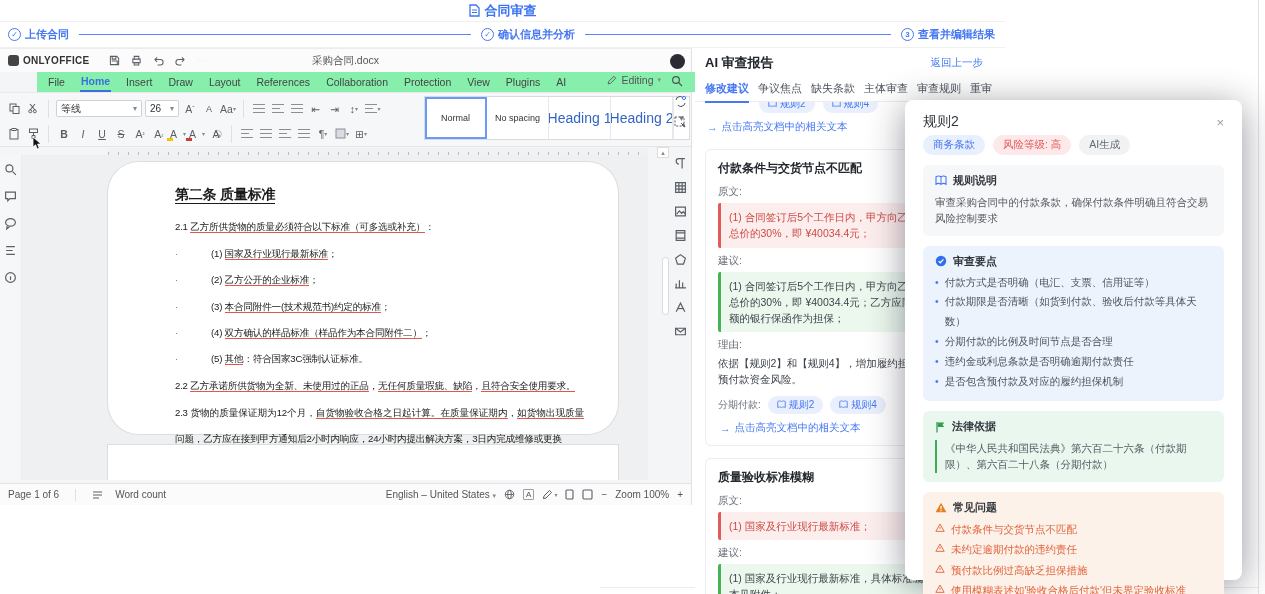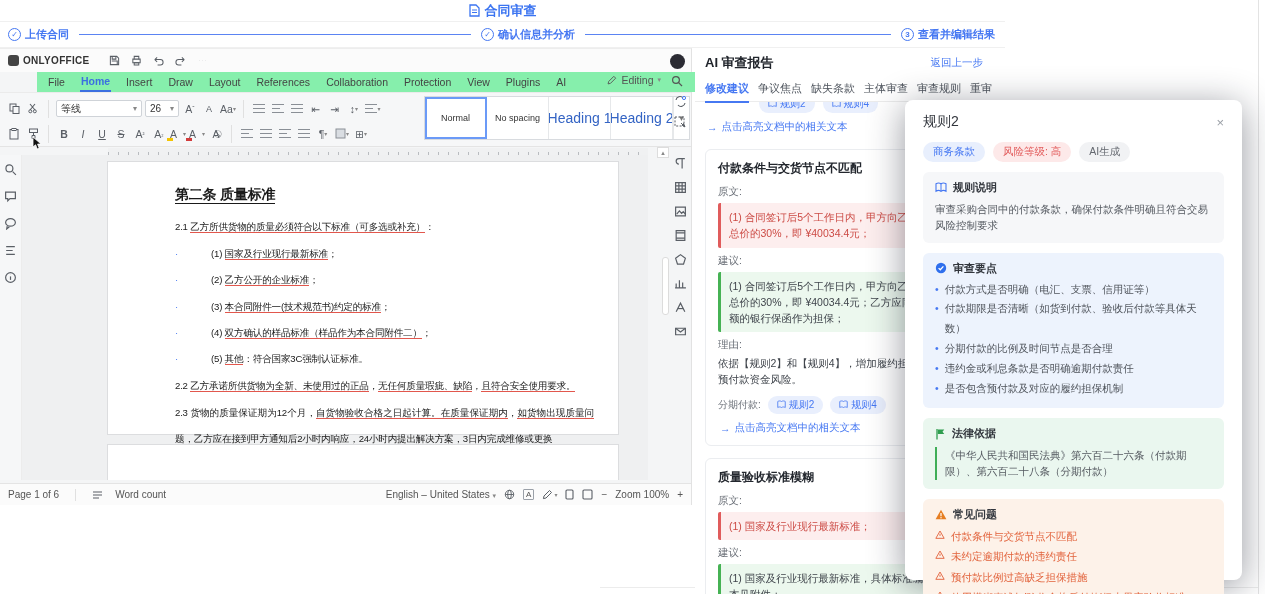--- a/index.html
+++ b/index.html
@@ -55,21 +55,21 @@
   #tb-right { position:absolute; right:4px; top:46px; display:flex; flex-direction:column; gap:8px; align-items:center; }
 
   #ed-ruler { position:absolute; left:108px; top:99px; width:540px; height:7px; background:#f0f1f2; background-image:repeating-linear-gradient(90deg,#b9bcc0 0 1px,transparent 1px 10px); background-size:100% 3px; background-repeat:no-repeat; background-position:0 4px; }
   #ed-canvas { position:absolute; left:22px; top:106px; width:626px; height:325px; background:#eff0f1; overflow:hidden; }
   #ed-leftstrip { position:absolute; left:0; top:106px; width:22px; height:325px; background:#f6f7f8; border-right:1px solid #ececec; display:flex; flex-direction:column; align-items:center; padding-top:8px; gap:14px; }
   #ed-rightstrip { position:absolute; right:2px; top:108px; width:18px; display:flex; flex-direction:column; align-items:center; gap:11px; color:#7c828a; font-size:10px; }
   #ed-vscroll { position:absolute; right:22px; top:112px; width:7px; height:250px; }
   #ed-vscroll .thumb { position:absolute; top:96px; left:0; width:7px; height:58px; background:#fff; border:1px solid #dcdcdc; border-radius:3px; }
   #ed-upbtn { position:absolute; right:22px; top:98px; width:12px; height:11px; background:#fff; border:1px solid #ddd; color:#888; font-size:7px; display:flex; align-items:center; justify-content:center; }
 
-  #doc-page { position:absolute; left:86px; top:7px; width:510px; height:272px; background:#fff; box-shadow:0 0 0 1px #dcdddf; padding:22px 24px 10px 67px; }
+  #doc-page { position:absolute; left:86px; top:7px; width:510px; height:272px; background:#fff; box-shadow:0 0 0 1px #dcdddf; padding:22px 34px 10px 67px;border-radius:31px; }
   #doc-page2 { position:absolute; left:86px; top:290px; width:510px; height:40px; background:#fff; box-shadow:0 0 0 1px #dcdddf; }
   #doc-body { font-size:9.6px; color:#1a1a1a; letter-spacing:-0.2px; }
   .doc-h1 { font-size:14px; font-weight:bold; margin:2px 0 10px; }
   .doc-h1 span { border-bottom:1.5px solid #1a1a1a; padding-bottom:1px; }
   .doc-p { line-height:2.8; text-align:justify; }
   .doc-li { line-height:2.75; position:relative; padding-left:36px; }
   .doc-li .bu { position:absolute; left:0; color:#4678f2; }
   .rl { border-bottom:1px solid #e2574d; }
 
   #ed-statusbar { position:absolute; left:0; bottom:0; width:100%; height:22px; background:#fbfbfb; border-top:1px solid #e4e4e4; display:flex; align-items:center; padding:0 8px; font-size:10px; color:#555; }
@@ -103,21 +103,21 @@
   .sbox { background:#ecf8ee; border-left:3px solid #46b254; color:#3f444b; font-size:10.5px; line-height:1.55; padding:6px 8px; border-radius:2px; }
   .rsn { font-size:10.5px; color:#3f444b; line-height:1.5; }
   .rules-row { display:flex; align-items:center; gap:7px; margin-top:8px; flex-wrap:wrap; }
   .rules-row .rl-label { font-size:10px; color:#6b7078; }
 
   
   #modal { position:absolute; left:905px; top:100px; width:337px; height:480px; background:#fff; border-radius:8px; box-shadow:0 6px 36px rgba(20,24,40,.45); padding:13px 18px 12px; z-index:10; }
   #modal-head { display:flex; align-items:center; justify-content:space-between; }
   #modal-head .t { font-size:14px; color:#32363d; }
   #modal-close { color:#9a9fa6; font-size:13px; cursor:pointer; line-height:1; }
-  #modal-badges { display:flex; gap:8px; margin-top:11px; }
+  #modal-badges { display:flex; gap:8px; margin-top:4px; }
   .badge { font-size:10.5px; border-radius:11px; padding:3px 10px; }
   .badge.blue { background:#e8effd; color:#4678f2; }
   .badge.red { background:#fde9e9; color:#e25b5b; }
   .badge.gray { background:#f1f2f4; color:#64686f; }
   .msec { border-radius:6px; padding:8px 12px 9px; margin-top:10px; }
   .msec .mh { display:flex; align-items:center; gap:6px; font-size:11px; font-weight:bold; color:#32363d; }
   .msec .mb { font-size:10.5px; color:#555a61; line-height:1.55; margin-top:6px; }
   #sec-desc { background:#f6f7f9; }
   #sec-points { background:#edf3fd; }
   #sec-points .pitem { display:flex; gap:6px; font-size:10.5px; color:#50555c; line-height:1.9; }
@@ -194,20 +194,21 @@
             <path d="M10 5H4a3 3 0 000 6h3" fill="none" stroke="#5a5f66" stroke-width="1.1"></path>
             <path d="M10 5L7.5 2.5M10 5L7.5 7.5" fill="none" stroke="#5a5f66" stroke-width="1.1"></path>
           </svg>
         </span>
         <span class="tb-ic">
           <svg width="11" height="11" viewBox="0 0 12 12">
             <path d="M2.5 6h.1M6 6h.1M9.5 6h.1" fill="none" stroke="#5a5f66" stroke-width="1.1"></path>
           </svg>
         </span>
       </span>
+    <span id="ed-title">采购合同.docx</span>
   </div>
   <div id="ed-avatar"></div>
 
   <div id="ed-menubar">
       <span class="menu-item">File</span>
       <span class="menu-item active">Home</span>
       <span class="menu-item">Insert</span>
       <span class="menu-item">Draw</span>
       <span class="menu-item">Layout</span>
       <span class="menu-item">References</span>

